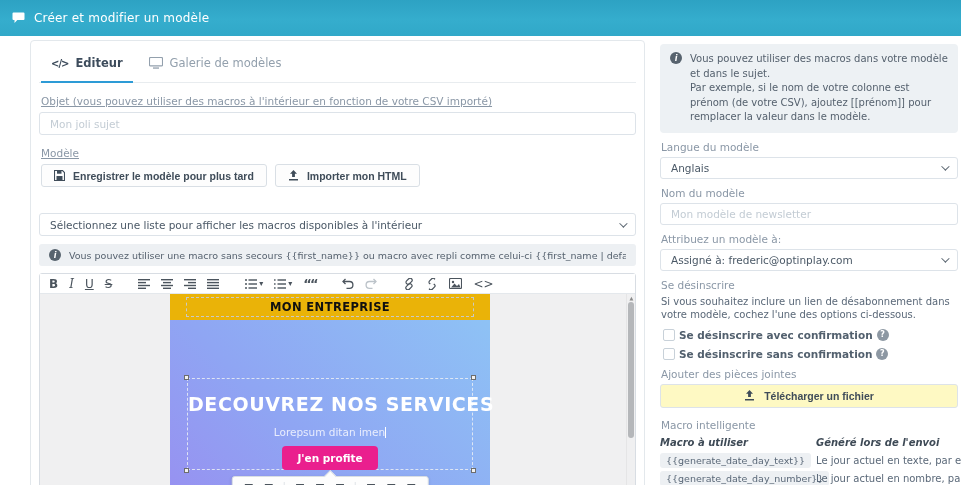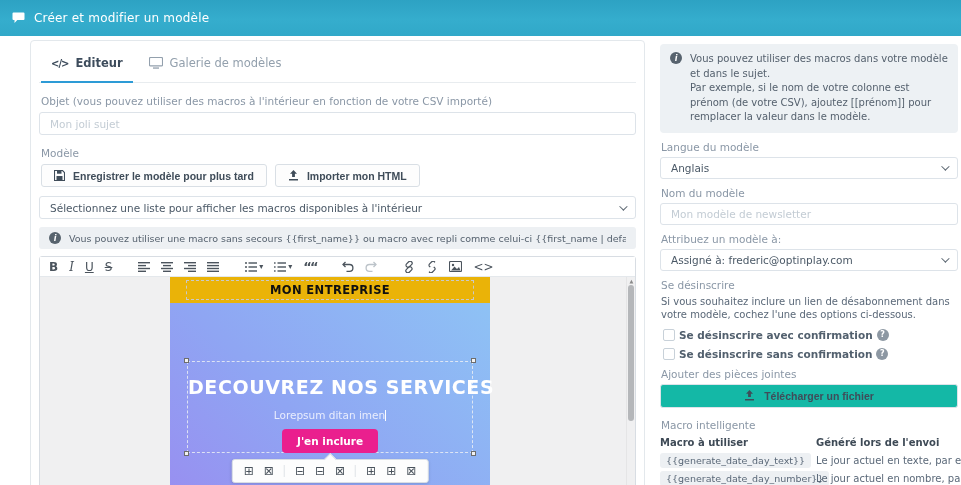--- a/index.html
+++ b/index.html
@@ -19,21 +19,21 @@
   
   .card {
     position:absolute; left:30px; top:40px; width:615px; height:455px;
     background:#fff; border:1px solid #e3e8ec; border-radius:4px;
     display:flex; flex-direction:column; padding:0 8px;
   }
   .tabs { display:flex; gap:6px; border-bottom:1px solid #e8ecef; padding:0 2px; }
   .tab { display:flex; align-items:center; gap:7px; padding:15px 10px 11px; font-size:11.5px; color:#93a0ad; cursor:pointer; border-bottom:2px solid transparent; margin-bottom:-1px; }
   .tab.active { color:#3d4c5c; font-weight:bold; border-bottom:2px solid #2d9bd6; }
   .tab .code-glyph { font-size:10px; font-weight:bold; letter-spacing:-1px; }
-  .label { font-size:10.5px; color:#8a97a6; margin:12px 2px 5px; }
+  .label { font-size:10.5px; color:#8a97a6; margin:12px 2px 5px;text-decoration:underline; }
   .text-input, .select {
     width:100%; height:23px; border:1px solid #dde3e9; border-radius:3px; background:#fff;
     font-size:10.5px; color:#4a5866; padding:0 10px; display:flex; align-items:center;
     font-family:"DejaVu Sans","Liberation Sans",sans-serif;
   }
   .text-input::placeholder { color:#c3ccd4; }
   .select { justify-content:space-between; cursor:pointer; }
   .chev { width:6px; height:6px; border-right:1.5px solid #5a6570; border-bottom:1.5px solid #5a6570; transform:rotate(45deg) translateY(-2px); flex:none; }
   .btn-row { display:flex; gap:8px; margin:0 2px; }
   .btn {
@@ -96,25 +96,25 @@
   .r-infobox { display:flex; gap:8px; background:#edf1f4; border-radius:4px; padding:8px 10px; }
   .r-infobox .txt { font-size:10px; line-height:1.45; color:#55616e; }
   .r-label { font-size:10.5px; color:#8a97a6; margin:8px 1px 4px; }
   .r-control { height:22px; }
   .r-text { font-size:10px; line-height:1.35; color:#5a6878; margin:2px 1px 2px; }
   .chk-row { display:flex; align-items:center; gap:4px; margin:7px 3px 0;text-align:center; }
   .chk { width:12px; height:12px; border:1px solid #c8d1d9; border-radius:2px; background:#fff; cursor:pointer; flex:none; }
   .chk-label { font-size:10.5px; color:#52606e; font-weight:bold; }
   .help-i { width:12px; height:12px; border-radius:50%; background:#8d98a3; color:#fff; font-size:8px; font-weight:bold; display:flex; align-items:center; justify-content:center; cursor:pointer; flex:none; }
   .upload-btn {
-    width:100%; height:24px; margin-top:2px; background:#14b8a6; border:1px solid #dde3e9; border-radius:3px;
+    width:100%; height:24px; margin-top:2px; background:#fef9c3; border:1px solid #dde3e9; border-radius:3px;
     display:flex; align-items:center; justify-content:center; gap:9px; font-size:10.5px; color:#3f4c59; font-weight:bold; cursor:pointer;
   }
   .macro-table { display:grid; grid-template-columns:150px 1fr; column-gap:6px; row-gap:3px; align-items:center; margin-top:4px; }
-  .mt-head { font-size:10px; font-weight:bold; color:#3e4a56; padding:2px 0; }
+  .mt-head { font-size:10px; font-weight:bold; color:#3e4a56; padding:2px 0;font-style:italic; }
   .badge { display:inline-block; justify-self:start; background:#edf0f3; border-radius:3px; padding:2px 6px; font-size:9.5px; color:#5a6878; }
   .mt-desc { font-size:10px; color:#5a6878; white-space:nowrap; }
   svg { display:block; }
 </style>
 </head>
 <body>
 
 <header class="topbar">
   <span>
     <svg width="13" height="12" viewBox="0 0 13 12">
@@ -161,21 +161,21 @@
       <span>
         <svg width="11" height="11" viewBox="0 0 11 11">
             <path d="M5.5 0 L9 3.8 H6.9 V7 H4.1 V3.8 H2 Z" fill="#3f4c59"></path>
             <rect x="1" y="9" width="9" height="1.5" fill="#3f4c59"></rect>
           </svg>
       </span>
       <span>Importer mon HTML</span>
     </button>
   </div>
 
-  <div class="select" style="margin-top:9px;">
+  <div class="select" style="margin-top:26px;">
     <span>Sélectionnez une liste pour afficher les macros disponibles à l'intérieur</span>
     <span class="chev"></span>
   </div>
 
   <div class="infobox">
     <span class="round-i">i</span>
     <span class="txt">Vous pouvez utiliser une macro sans secours {{first_name}} ou macro avec repli comme celui-ci {{first_name | default ('there')}}</span>
   </div>
 
   <div class="wysiwyg">
@@ -286,21 +286,21 @@
           </div>
         </div>
         <div class="banner">
           <div class="sel-box">
             <span class="handle h-tl"></span>
             <span class="handle h-tr"></span>
             <span class="handle h-bl"></span>
             <span class="handle h-br"></span>
             <div class="headline">DECOUVREZ NOS SERVICES</div>
             <div class="subtext"><span>Lorepsum ditan imen</span><span class="cursor-bar"></span></div>
-            <div class="cta-wrap"><span class="cta">J'en inclure</span></div>
+            <div class="cta-wrap"><span class="cta">J'en profite</span></div>
           </div>
           <div class="table-pop">
             <span class="tpi">⊞</span>
             <span class="tpi">⊠</span>
             <span class="tpsep"></span>
             <span class="tpi">⊟</span>
             <span class="tpi">⊟</span>
             <span class="tpi">⊠</span>
             <span class="tpsep"></span>
             <span class="tpi">⊞</span>

